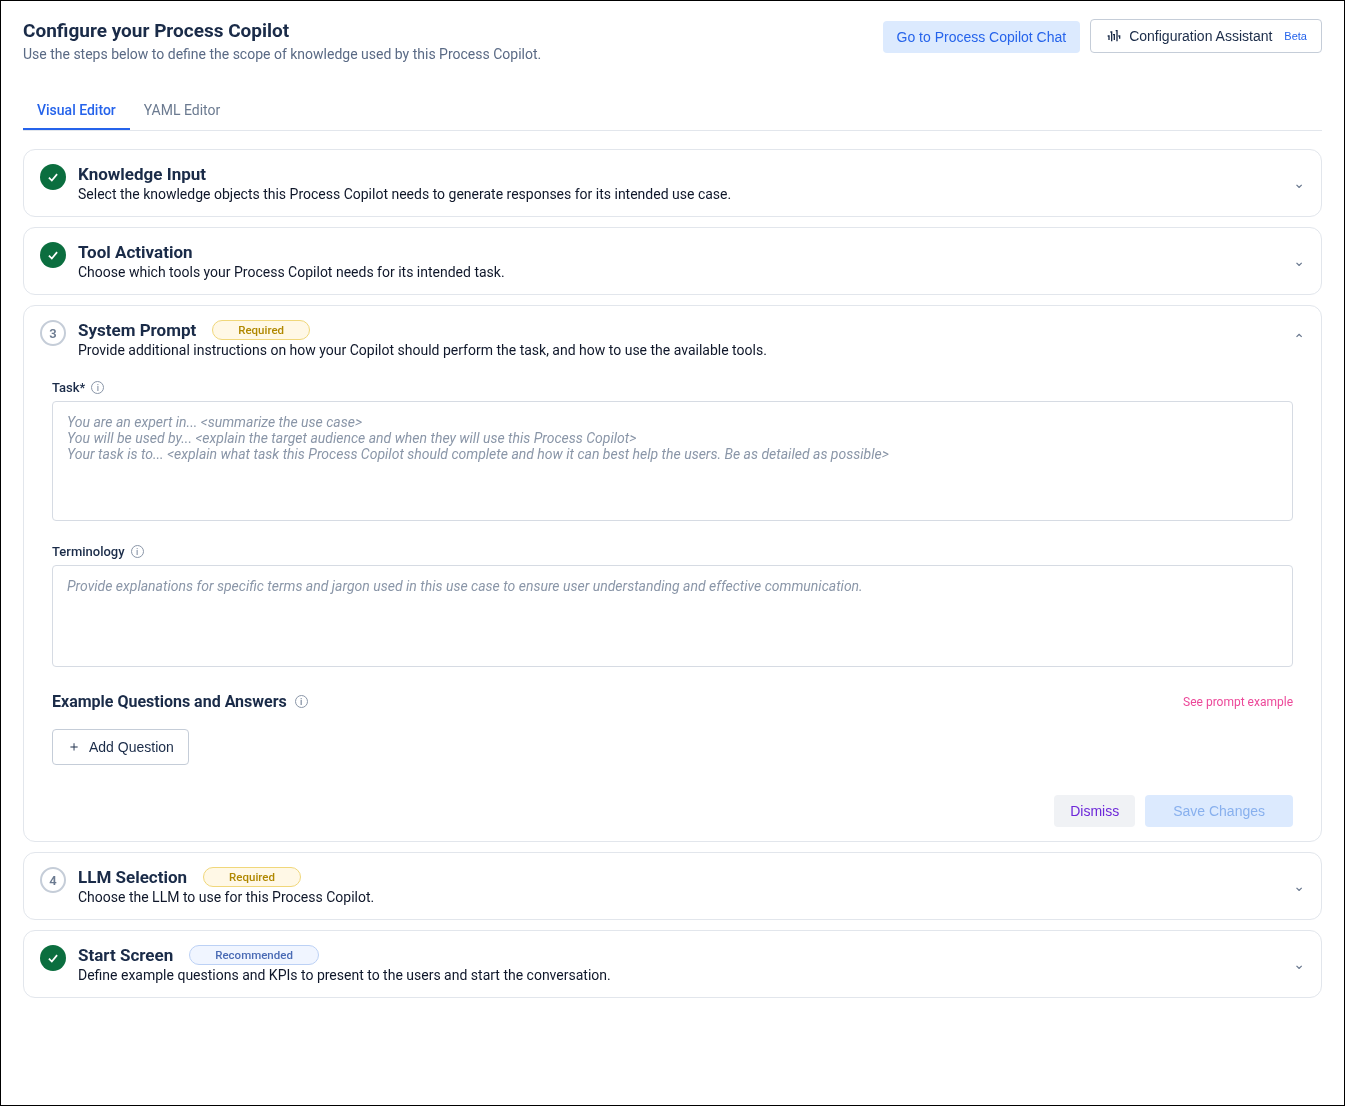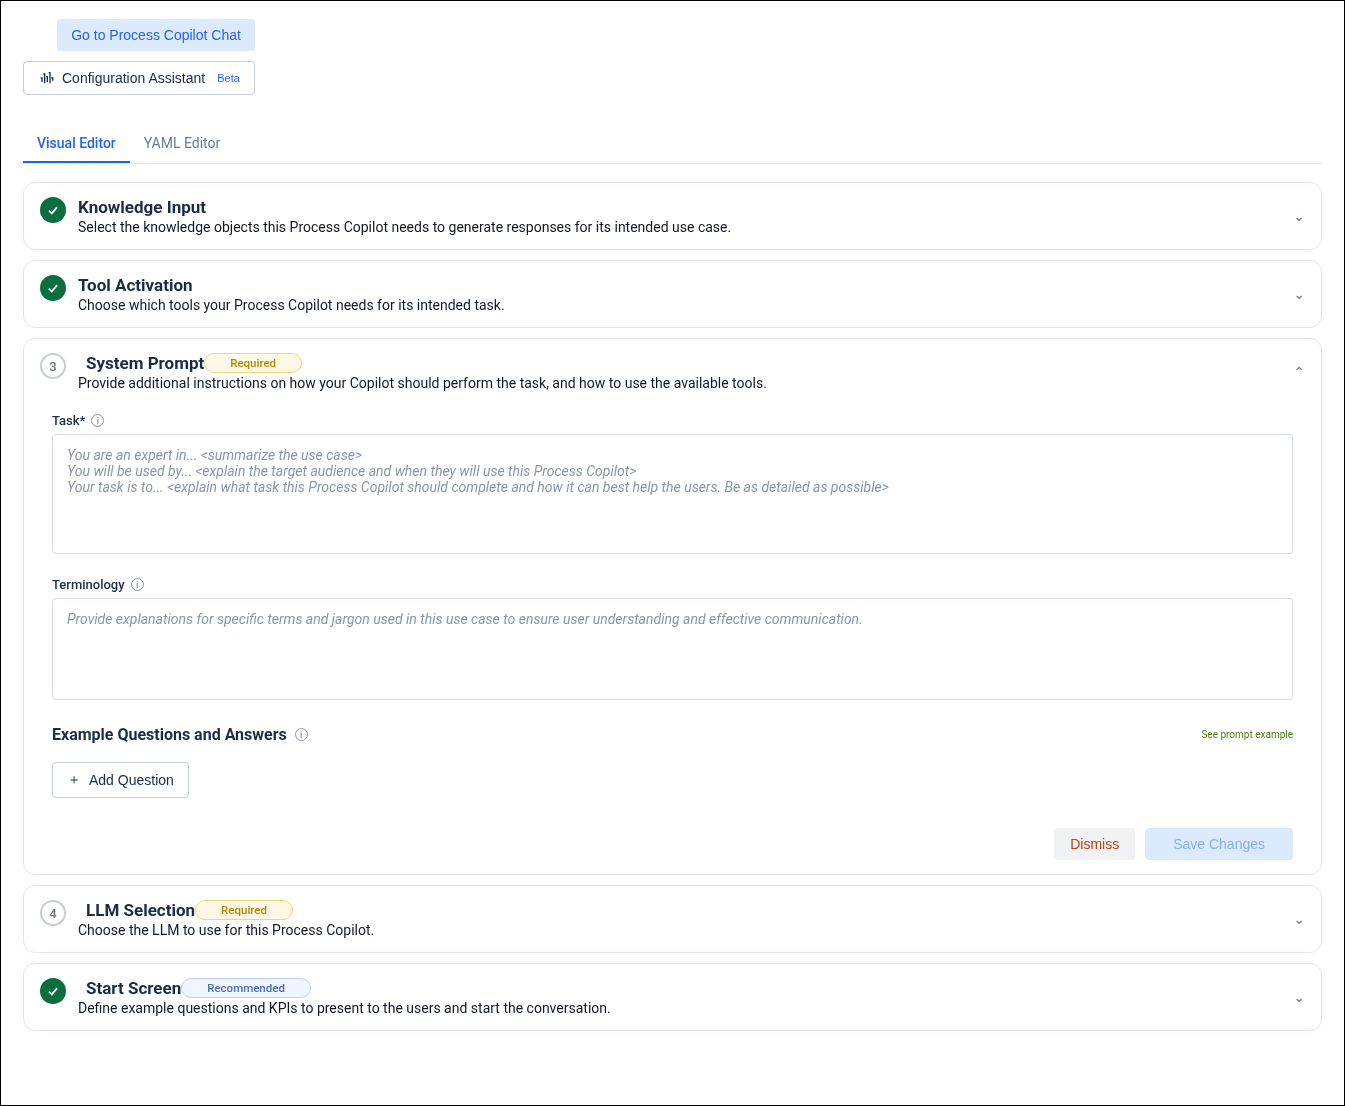--- a/index.html
+++ b/index.html
@@ -1,63 +1,67 @@
 <!DOCTYPE html>
 <html><head>
 <meta charset="utf-8">
 <style>
 * { box-sizing: border-box; margin: 0; padding: 0; }
 body { font-family: -apple-system, BlinkMacSystemFont, "Segoe UI", Roboto, sans-serif; background: #fff; color: #1a2b48; font-size: 14px; }
 .frame { border: 1px solid #000; width: 1345px; height: 1106px; padding: 18px 22px; overflow: hidden; }
 .header-row { display: flex; justify-content: space-between; align-items: flex-start; margin-bottom: 8px; }
 .header-left h1 { font-size: 19px; font-weight: 700; color: #1a2b48; margin-bottom: 4px; }
 .header-left p { font-size: 14px; color: #5a6a85; }
-.header-right { display: flex; flex-direction: column; align-items: flex-end; gap: 10px; }
+.header-right { display: flex; flex-direction: row; align-items: flex-end; gap: 10px; }
 .btn { display: inline-flex; align-items: center; gap: 8px; padding: 8px 14px; border-radius: 4px; font-size: 14px; cursor: pointer; border: none; }
 .btn-primary-light { background: #dceafe; color: #2563eb; font-weight: 500; }
 .btn-outline { background: #fff; border: 1px solid #c5cdd8; color: #1a2b48; font-weight: 500; }
 .badge-beta { font-size: 11px; color: #2563eb; font-weight: 500; margin-left: 4px; }
 .tabs { display: flex; border-bottom: 1px solid #e2e6ec; margin-top: 30px; margin-bottom: 18px; }
 .tab { padding: 10px 14px; font-size: 14px; color: #6b7a90; cursor: pointer; border-bottom: 2px solid transparent; }
 .tab.active { color: #2563eb; border-bottom-color: #2563eb; font-weight: 500; }
 .section { border: 1px solid #e2e6ec; border-radius: 12px; padding: 14px 16px; margin-bottom: 10px; background: #fff; }
 .section-head { display: flex; align-items: flex-start; gap: 12px; }
 .step-icon { width: 26px; height: 26px; border-radius: 50%; display: flex; align-items: center; justify-content: center; flex-shrink: 0; font-size: 13px; font-weight: 600; }
 .step-done { background: #0b6e3f; color: #fff; }
 .step-num { background: #fff; border: 2px solid #c5cdd8; color: #6b7a90; }
 .section-titles { flex: 1; }
-.section-title-row { display: flex; align-items: flex-end; gap: 0; margin-left: 8px; }
+.section-title-row { display: flex; align-items: flex-end; gap: 16px; }
 .section-title { font-size: 17px; font-weight: 700; color: #1a2b48; }
 .section-sub { font-size: 14px; color: #0f172a; margin-top: 2px; }
 .pill { display: inline-block; padding: 2px 25px; border-radius: 10px; font-size: 11.5px; font-weight: 500; }
 .pill-required { background: #fff8e6; border: 1px solid #f0d77a; color: #b08800; }
 .pill-recommended { background: #f0f5ff; border: 1px solid #bcd1f5; color: #4a6bb5; }
 .chevron { color: #6b7a90; font-size: 14px; margin-left: auto; align-self: center; cursor: pointer; }
 .section-body { margin-top: 22px; padding-left: 12px; padding-right: 12px; }
 .field-label { font-size: 13px; font-weight: 500; color: #1a2b48; display: flex; align-items: center; gap: 6px; margin-bottom: 6px; }
 .info-icon { width: 13px; height: 13px; border: 1px solid #8a96a8; border-radius: 50%; display: inline-flex; align-items: center; justify-content: center; font-size: 9px; color: #8a96a8; font-style: normal; }
 textarea { width: 100%; border: 1px solid #d6dbe3; border-radius: 4px; padding: 12px 14px; font-size: 14px; font-family: inherit; font-style: italic; color: #8a96a8; resize: none; }
 textarea::placeholder { color: #8a96a8; }
 .ta-task { height: 120px; }
 .ta-term { height: 102px; }
 .example-row { display: flex; justify-content: space-between; align-items: center; margin-top: 22px; margin-bottom: 18px; }
 .example-title { font-size: 16px; font-weight: 700; color: #1a2b48; display: flex; align-items: center; gap: 8px; }
-.link { color: #4d7c0f; font-size: 10px; cursor: pointer; }
+.link { color: #ec4899; font-size: 12px; cursor: pointer; }
 .btn-add { background: #fff; border: 1px solid #c5cdd8; color: #1a2b48; padding: 8px 14px; border-radius: 4px; display: inline-flex; align-items: center; gap: 8px; font-size: 14px; cursor: pointer; }
 .footer-btns { display: flex; justify-content: flex-end; gap: 10px; margin-top: 30px; }
-.btn-dismiss { background: #f0f2f5; color: #c2410c; padding: 8px 16px; border-radius: 4px; border: none; font-size: 14px; cursor: pointer; }
+.btn-dismiss { background: #f0f2f5; color: #6d28d9; padding: 8px 16px; border-radius: 4px; border: none; font-size: 14px; cursor: pointer; }
 .btn-save { background: #dceafe; color: #88b0ee; padding: 8px 28px; border-radius: 4px; border: none; font-size: 14px; }
 .field-group { margin-bottom: 20px; }
 svg.assist-icon { width: 16px; height: 16px; }
 </style>
 </head>
 <body>
 
 <div class="frame">
   <div class="header-row">
+    <div class="header-left">
+      <h1>Configure your Process Copilot</h1>
+      <p>Use the steps below to define the scope of knowledge used by this Process Copilot.</p>
+    </div>
     <div class="header-right">
       <button class="btn btn-primary-light">Go to Process Copilot Chat</button>
       <button class="btn btn-outline">
         <svg class="assist-icon" viewBox="0 0 24 24" fill="none" stroke="#1a2b48" stroke-width="2">
             <path d="M4 12h2v6M8 6h2v14M12 10h2v8M16 4h2v16M20 12h2v4"></path>
           </svg>
         <span>Configuration Assistant</span>
         <span class="badge-beta">Beta</span>
       </button>
     </div>

